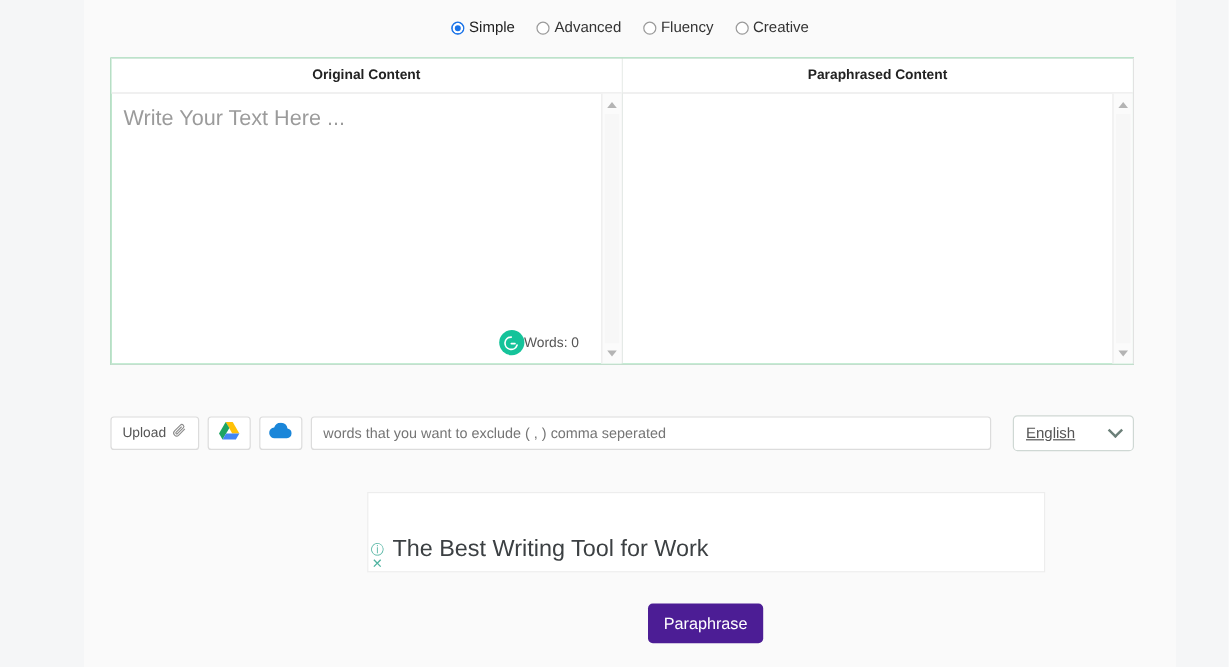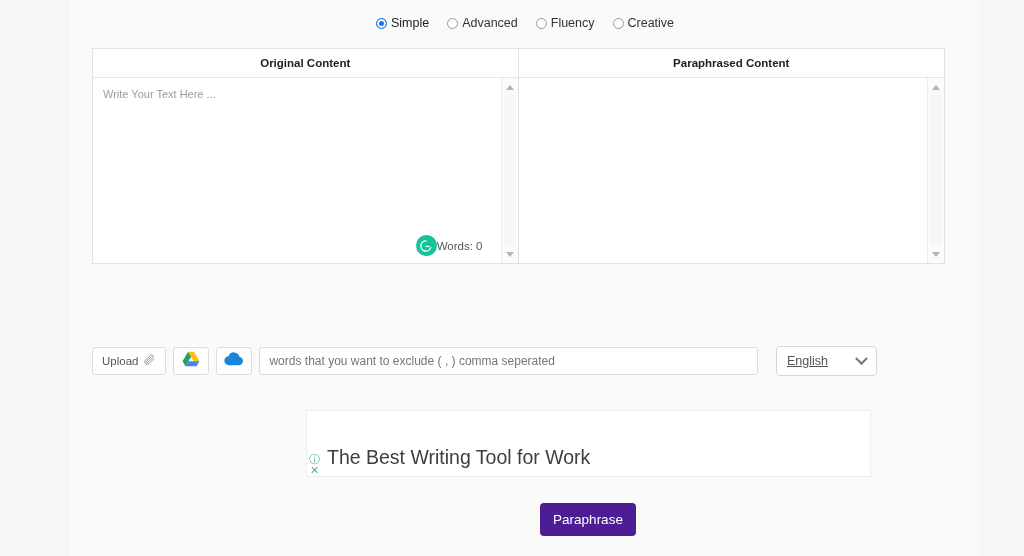--- a/index.html
+++ b/index.html
@@ -46,21 +46,21 @@
     background: #1a73e8;
     box-shadow: inset 0 0 0 2px #ffffff;
   }
   .mode-label { font-size: 12.5px; color: #333; line-height: 1; }
   .mode.selected .mode-label { color: #222; }
 
   
   .panels {
     position: absolute;
     left: 22px; top: 48px;
-    width: 853px; height: 216px;
+    width: 853px; height: 256px;
     background: #22c55e;
     border: 1px solid #e2e2e2;
     display: flex;
   }
   .panel { position: relative; height: 100%; background: #fff; }
   .panel.left  { width: 426px; border-right: 1px solid #e2e2e2; }
   .panel.right { width: 426px; }
   .panel-head {
     height: 29px;
     border-bottom: 1px solid #e6e6e6;
@@ -71,21 +71,21 @@
   .panel-body {
     position: absolute; top: 29px; left: 0; right: 0; bottom: 0;
     display: flex;
   }
   .editor {
     flex: 1 1 auto; position: relative;
     padding: 10px 10px 0 10px;
     overflow: hidden;
   }
   .placeholder {
-    font-size: 11px; color: #9b9b9b;
+    font-size: 18px; color: #9b9b9b;
   }
   .scrollbar {
     width: 17px; flex: none;
     background: #fbfbfb;
     border-left: 1px solid #ececec;
     position: relative;
   }
   .sb-arrow {
     position: absolute; left: 0; right: 0;
     height: 16px;
@@ -118,21 +118,21 @@
   }
   .g-badge svg { display: block; }
   .words {
     font-size: 11.5px; color: #555; white-space: nowrap;
   }
 
   
   .toolbar {
     position: absolute;
     left: 22px; top: 346px;
-    width: 785px; height: 30px;
+    width: 853px; height: 30px;
     display: flex; align-items: center; gap: 7px;
   }
   .tool-btn {
     height: 28px;
     border: 1px solid #dcdcdc;
     background: #ffffff;
     border-radius: 3px;
     display: flex; align-items: center; justify-content: center;
     gap: 5px;
     padding: 0 9px;

